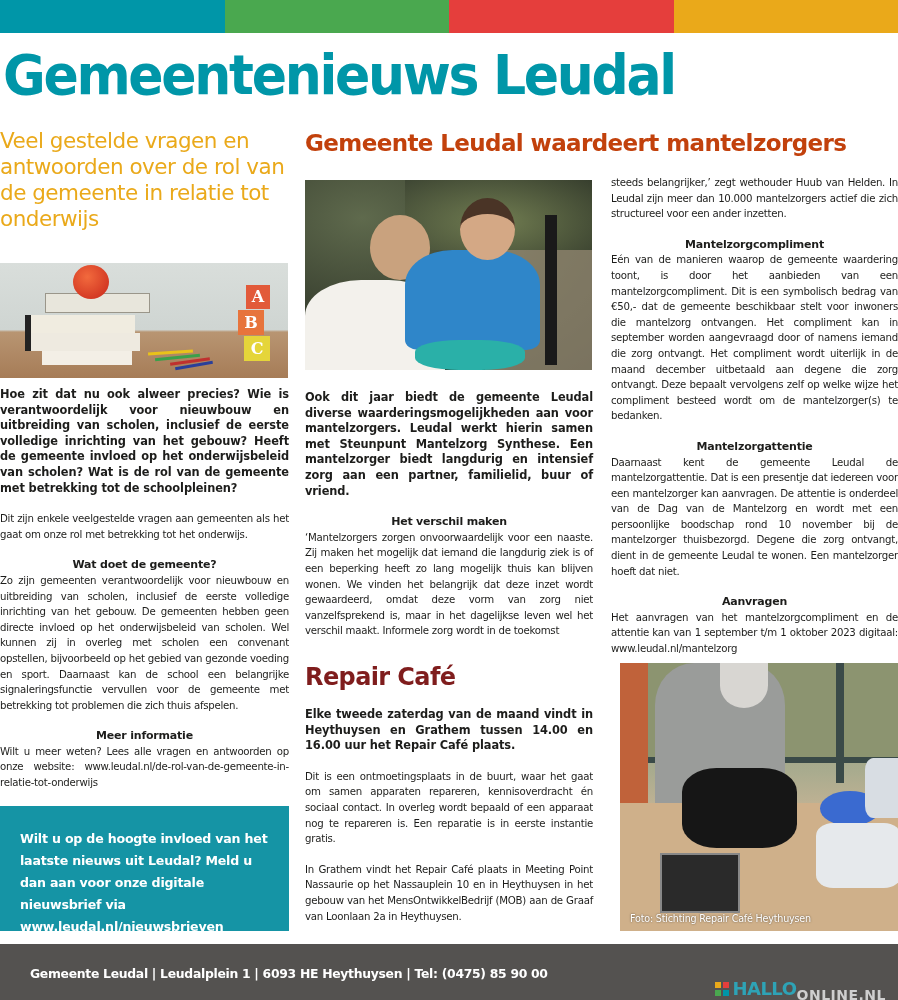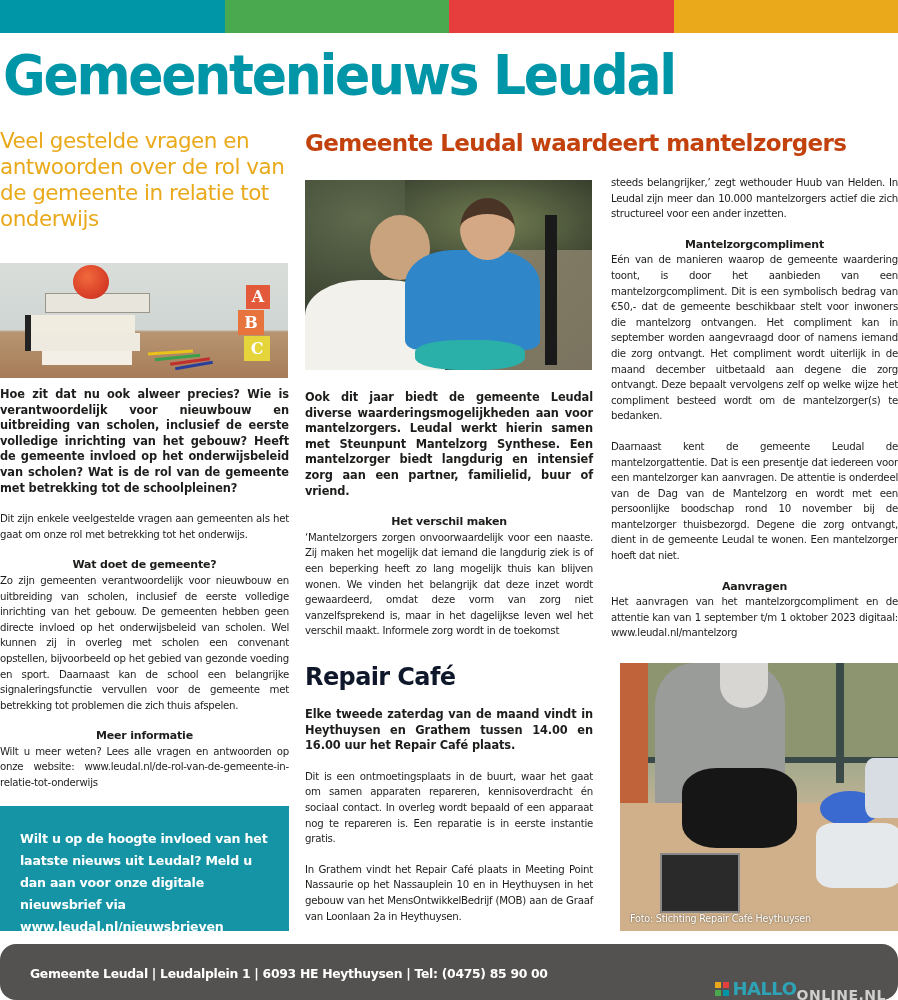--- a/index.html
+++ b/index.html
@@ -118,28 +118,29 @@
   <h3 class="sub">Het verschil maken</h3>
   <p class="body">‘Mantelzorgers zorgen onvoorwaardelijk voor een naaste. Zij maken het mogelijk dat iemand die langdurig ziek is of een beperking heeft zo lang mogelijk thuis kan blijven wonen. We vinden het belangrijk dat deze inzet wordt gewaardeerd, omdat deze vorm van zorg niet vanzelfsprekend is, maar in het dagelijkse leven wel het verschil maakt. Informele zorg wordt in de toekomst</p>
 </div>
 
 <div class="col col-right">
   <p class="body">steeds belangrijker,’ zegt wethouder Huub van Helden. In Leudal zijn meer dan 10.000 mantelzorgers actief die zich structureel voor een ander inzetten.</p>
   <div class="gap"></div>
   <h3 class="sub">Mantelzorgcompliment</h3>
   <p class="body">Eén van de manieren waarop de gemeente waardering toont, is door het aanbieden van een mantelzorgcompliment. Dit is een symbolisch bedrag van €50,- dat de gemeente beschikbaar stelt voor inwoners die mantelzorg ontvangen. Het compliment kan in september worden aangevraagd door of namens iemand die zorg ontvangt. Het compliment wordt uiterlijk in de maand december uitbetaald aan degene die zorg ontvangt. Deze bepaalt vervolgens zelf op welke wijze het compliment besteed wordt om de mantelzorger(s) te bedanken.</p>
   <div class="gap"></div>
+  <h3 class="sub">Mantelzorgattentie</h3>
   <p class="body">Daarnaast kent de gemeente Leudal de mantelzorgattentie. Dat is een presentje dat iedereen voor een mantelzorger kan aanvragen. De attentie is onderdeel van de Dag van de Mantelzorg en wordt met een persoonlijke boodschap rond 10 november bij de mantelzorger thuisbezorgd. Degene die zorg ontvangt, dient in de gemeente Leudal te wonen. Een mantelzorger hoeft dat niet.</p>
   <div class="gap"></div>
   <h3 class="sub">Aanvragen</h3>
   <p class="body">Het aanvragen van het mantelzorgcompliment en de attentie kan van 1 september t/m 1 oktober 2023 digitaal: www.leudal.nl/mantelzorg</p>
 </div>
 
 <div class="col" style="left:305px; top:662px; width:288px;">
-  <h2 class="h-teal" style="color:#0f172a;">Repair Café</h2>
+  <h2 class="h-teal" style="color:#7f1d1d;">Repair Café</h2>
   <div style="height:15px"></div>
   <p class="lead">Elke tweede zaterdag van de maand vindt in Heythuysen en Grathem tussen 14.00 en 16.00 uur het Repair Café plaats.</p>
   <div class="gap"></div>
   <p class="body">Dit is een ontmoetingsplaats in de buurt, waar het gaat om samen apparaten repareren, kennisoverdracht én sociaal contact. In overleg wordt bepaald of een apparaat nog te repareren is. Een reparatie is in eerste instantie gratis.</p>
   <div class="gap"></div>
   <p class="body">In Grathem vindt het Repair Café plaats in Meeting Point Nassaurie op het Nassauplein 10 en in Heythuysen in het gebouw van het MensOntwikkelBedrijf (MOB) aan de Graaf van Loonlaan 2a in Heythuysen.</p>
 </div>
 
 <div class="photo photo-repair">
   <div class="shape" style="left:0;top:0;width:287px;height:100px;background:#8c9470;border-bottom:6px solid #3a4a48;"></div>
@@ -149,21 +150,21 @@
   <div class="shape" style="left:100px;top:0;width:48px;height:45px;border-radius:0 0 50% 50%;background:#d8d6d2;"></div>
   <div class="shape" style="left:0;top:140px;width:287px;height:128px;background:#cfb08a;"></div>
   <div class="shape" style="left:62px;top:105px;width:115px;height:80px;border-radius:30%;background:#161616;"></div>
   <div class="shape" style="left:200px;top:128px;width:60px;height:35px;border-radius:50%;background:#3a6ad0;"></div>
   <div class="shape" style="left:196px;top:160px;width:85px;height:65px;border-radius:20%;background:#e6e9ec;"></div>
   <div class="shape" style="left:245px;top:95px;width:42px;height:60px;border-radius:20%;background:#d8dde3;"></div>
   <div class="shape" style="left:40px;top:190px;width:80px;height:60px;background:#2a2a2a;border:2px solid #888;"></div>
   <span class="caption">Foto: Stichting Repair Café Heythuysen</span>
 </div>
 
-<div class="footer" style="background:#545250;border-radius:16px;">
+<div class="footer" style="background:#545250;">
   <span class="footer-text">Gemeente Leudal | Leudalplein 1 | 6093 HE Heythuysen | Tel: (0475) 85 90 00</span>
   <div class="hallo">
     <span class="hallo-mark">
       <span style="left:0;top:0;background:#eaa91a;"></span>
       <span style="right:0;top:0;background:#e53e3c;"></span>
       <span style="left:0;bottom:0;background:#4aa84f;"></span>
       <span style="right:0;bottom:0;background:#0096a8;"></span>
     </span>
     <span class="hallo-big" style="color:#2ea3b6;">HALLO</span>
     <span class="hallo-small" style="color:#cfcfcf;">ONLINE.NL</span>

